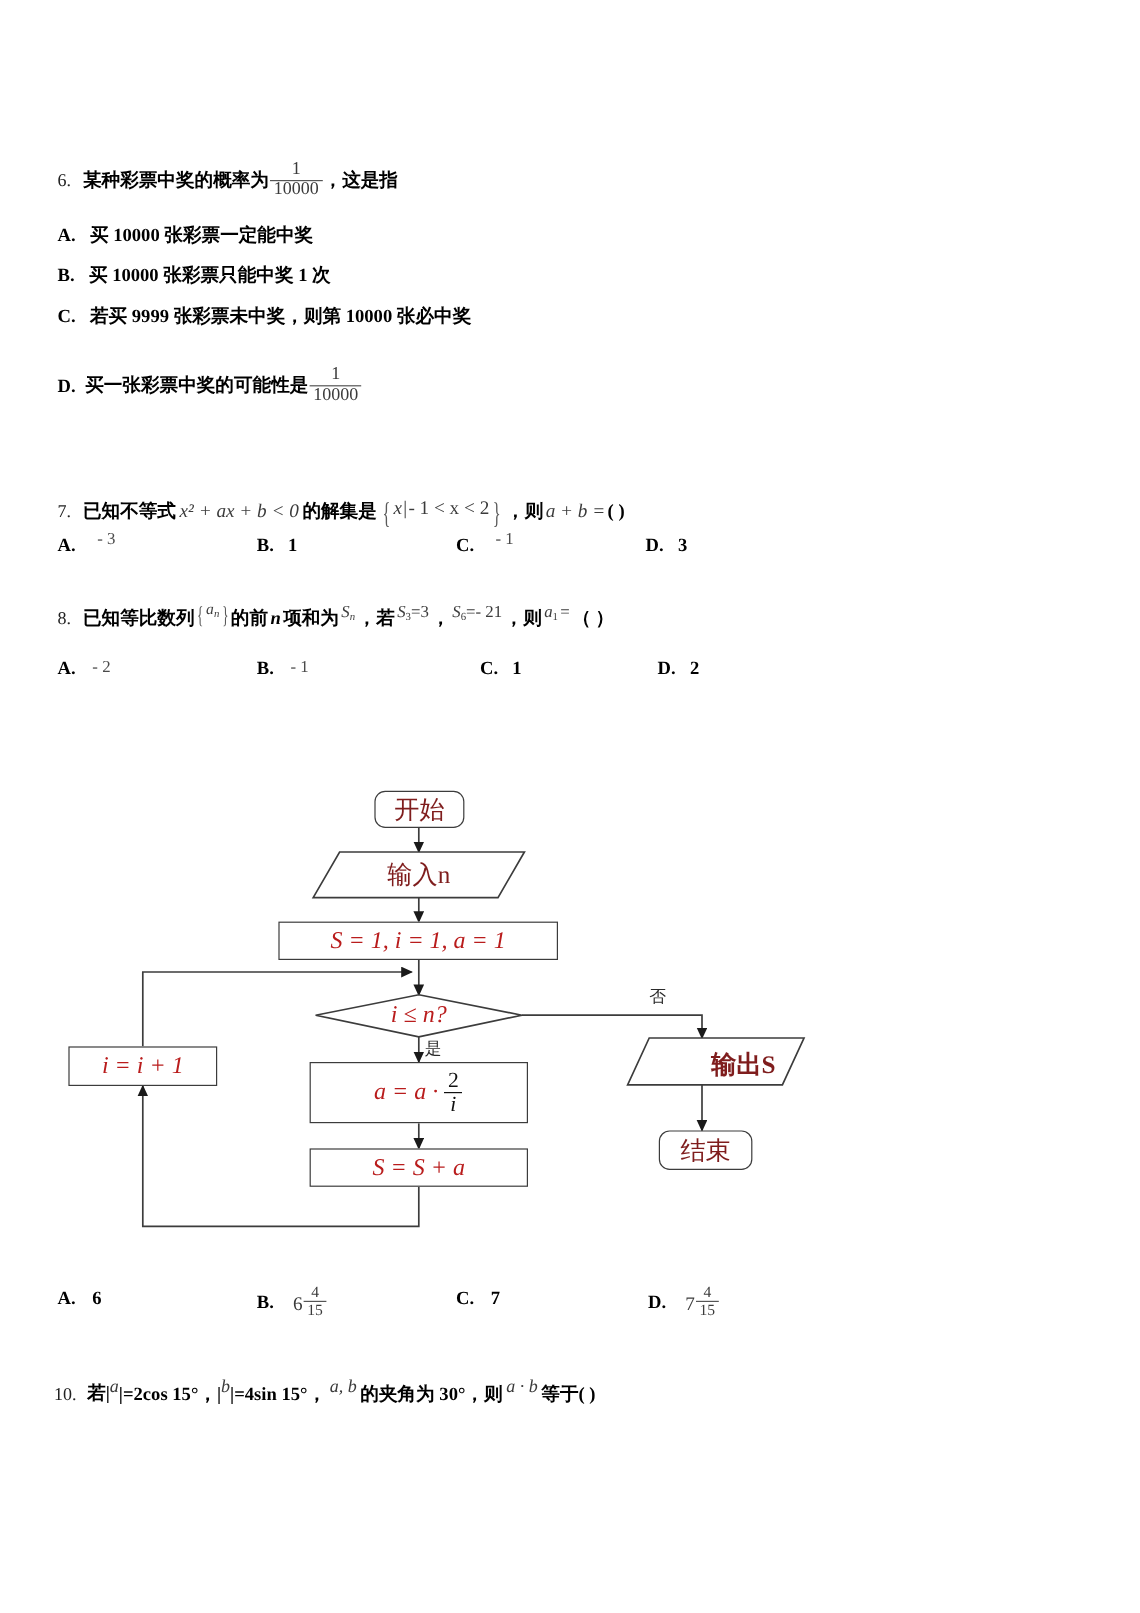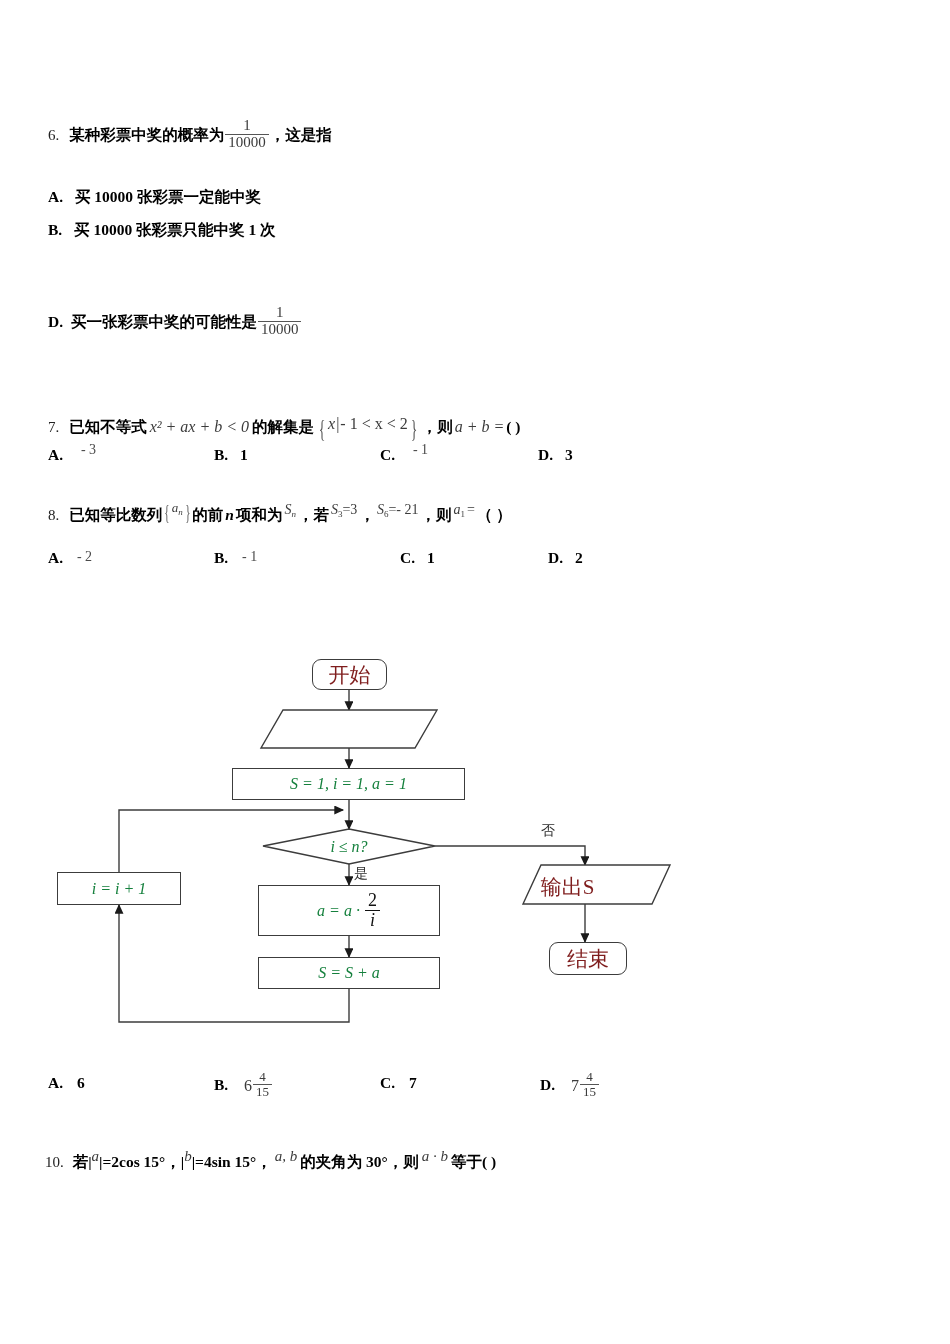--- a/index.html
+++ b/index.html
@@ -146,23 +146,23 @@
     border: 1.4px solid #3c3c3c;
     border-radius: 9px;
   }
   .fc-text-cjk {
     font-family: "Liberation Serif", "DejaVu Serif", serif;
     font-size: 21px;
     color: #7f1d1d;
   }
   .fc-text-math {
     font-family: "Liberation Serif", "DejaVu Serif", serif;
-    font-size: 16px;
+    font-size: 20px;
     font-style: italic;
-    color: #15803d;
+    color: #b91c1c;
   }
   .fc-para {
     position: absolute;
     display: flex;
     align-items: center;
     justify-content: center;
   }
   .fc-label {
     position: absolute;
     font-family: "Liberation Serif", "DejaVu Serif", serif;
@@ -175,35 +175,39 @@
     width: 950px;
     height: 390px;
     overflow: visible;
   }
 </style>
 </head>
 <body>
 
 <div class="page">
 
-  <div class="qline" style="left:48px; top:118px;">
+  <div class="qline" style="left:48px; top:134px;">
     <span class="num-label">6.</span>
     <span class="stem-text" style="margin-left:6px;">某种彩票中奖的概率为</span><span class="frac"><span class="fnum">1</span><span class="fden">10000</span></span><span class="stem-text">，这是指</span>
   </div>
 
   <div class="qline" style="left:48px; top:188px;">
     <span class="opt-letter">A.</span>
     <span class="opt-text" style="margin-left:8px;">买 10000 张彩票一定能中奖</span>
   </div>
 
   <div class="qline" style="left:48px; top:221px;">
     <span class="opt-letter">B.</span>
     <span class="opt-text" style="margin-left:8px;">买 10000 张彩票只能中奖 1 次</span>
   </div>
 
+  <div class="qline" style="left:48px; top:255px;">
+    <span class="opt-letter">C.</span>
+    <span class="opt-text" style="margin-left:8px;">若买 9999 张彩票未中奖，则第 10000 张必中奖</span>
+  </div>
 
   <div class="qline" style="left:48px; top:305px;">
     <span class="opt-letter">D.</span>
     <span class="opt-text" style="margin-left:4px;">买一张彩票中奖的可能性是</span><span class="frac"><span class="fnum">1</span><span class="fden">10000</span></span>
   </div>
 
   <div class="qline" style="left:48px; top:381px;margin-top:33px;">
     <span class="num-label">7.</span>
     <span class="stem-text" style="margin-left:6px;">已知不等式</span><span class="mi" style="margin:0 3px;"><span>x² + ax + b &lt; 0</span></span><span class="stem-text">的解集是</span><span style="display:inline-block; margin:0 2px;"><span class="setb">{</span><span class="setbody"><span class="mi">x</span><span class="mop" style="margin:0 1px;">|</span><span class="mn">- 1 &lt; x &lt; 2</span></span><span class="setb">}</span></span><span class="stem-text">，则</span><span class="mi" style="margin:0 2px;">a + b =</span><span class="stem-text">(   )</span>
   </div>
@@ -279,20 +283,23 @@
 
       <polygon points="283,70 437,70 415,108 261,108" fill="#ffffff" stroke="#3c3c3c" stroke-width="1.4"></polygon>
 
       <polygon points="541,225 670,225 652,264 523,264" fill="#ffffff" stroke="#3c3c3c" stroke-width="1.4"></polygon>
     </svg>
 
     <div class="fc-shape fc-round" style="left:312px; top:19px; width:75px; height:31px;">
       <span class="fc-text-cjk">开始</span>
     </div>
 
+    <div class="fc-para" style="left:261px; top:70px; width:176px; height:38px;">
+      <span class="fc-text-cjk">输入n</span>
+    </div>
 
     <div class="fc-shape fc-rect" style="left:232px; top:128px; width:233px; height:32px;">
       <span class="fc-text-math">S = 1,  i = 1, a = 1</span>
     </div>
 
     <div class="fc-shape" style="left:263px; top:189px; width:172px; height:35px; background:transparent;">
       <span class="fc-text-math">i ≤ n?</span>
     </div>
 
     <div class="fc-label" style="left:354px; top:225px;">是</div>
@@ -308,21 +315,21 @@
         <span class="frac" style="color:#111; margin-left:5px; vertical-align:-0.3em;">
           <span class="fnum" style="font-size:18px; border-bottom:1.4px solid #111;">2</span>
           <span class="fden" style="font-size:18px; font-style:italic;">i</span>
         </span>
     </div>
 
     <div class="fc-shape fc-rect" style="left:258px; top:317px; width:182px; height:32px;">
       <span class="fc-text-math">S = S + a</span>
     </div>
 
-    <div class="fc-para" style="left:494px; top:225px; width:147px; height:43px;">
+    <div class="fc-para" style="left:546px; top:225px; width:147px; height:43px;font-weight:bold;">
       <span class="fc-text-cjk">输出S</span>
     </div>
 
     <div class="fc-shape fc-round" style="left:549px; top:302px; width:78px; height:33px;">
       <span class="fc-text-cjk">结束</span>
     </div>
   </div>
 
   <div class="qline" style="left:48px; top:1074px;">
     <span class="opt-letter">A.</span>

